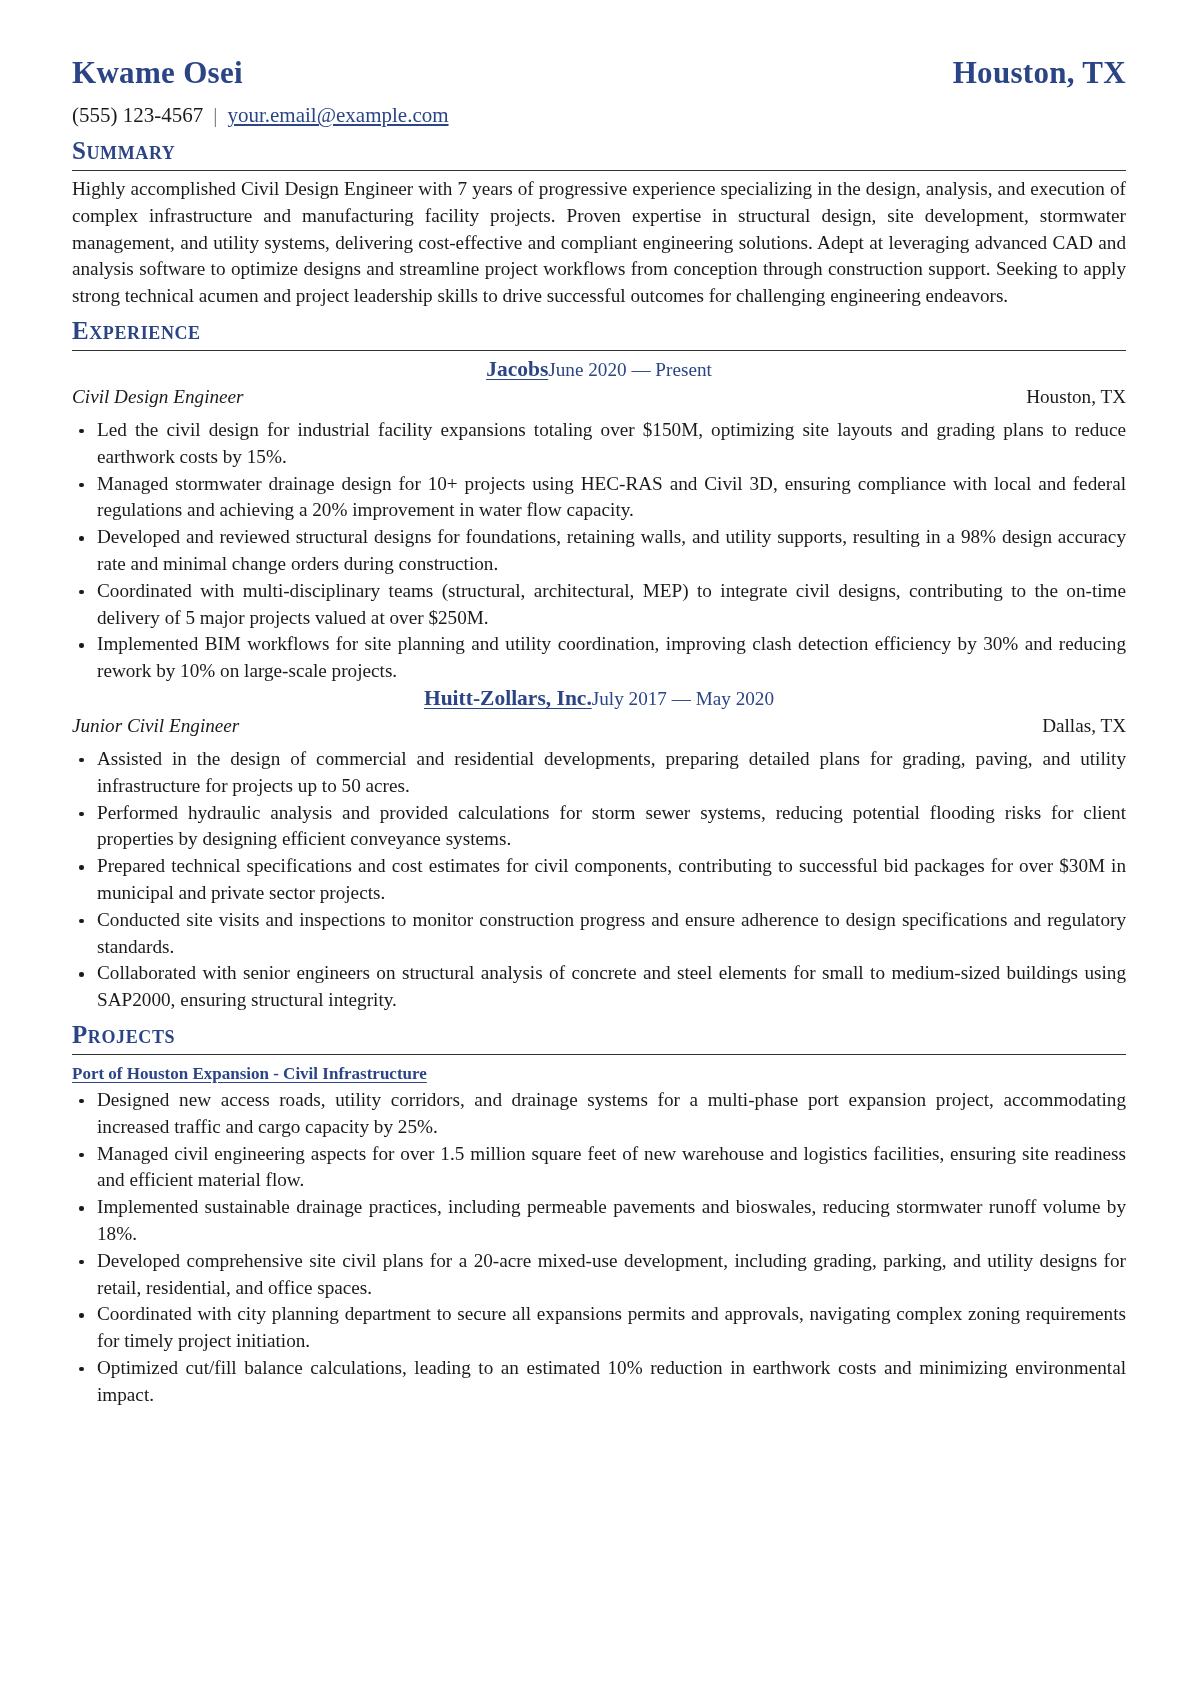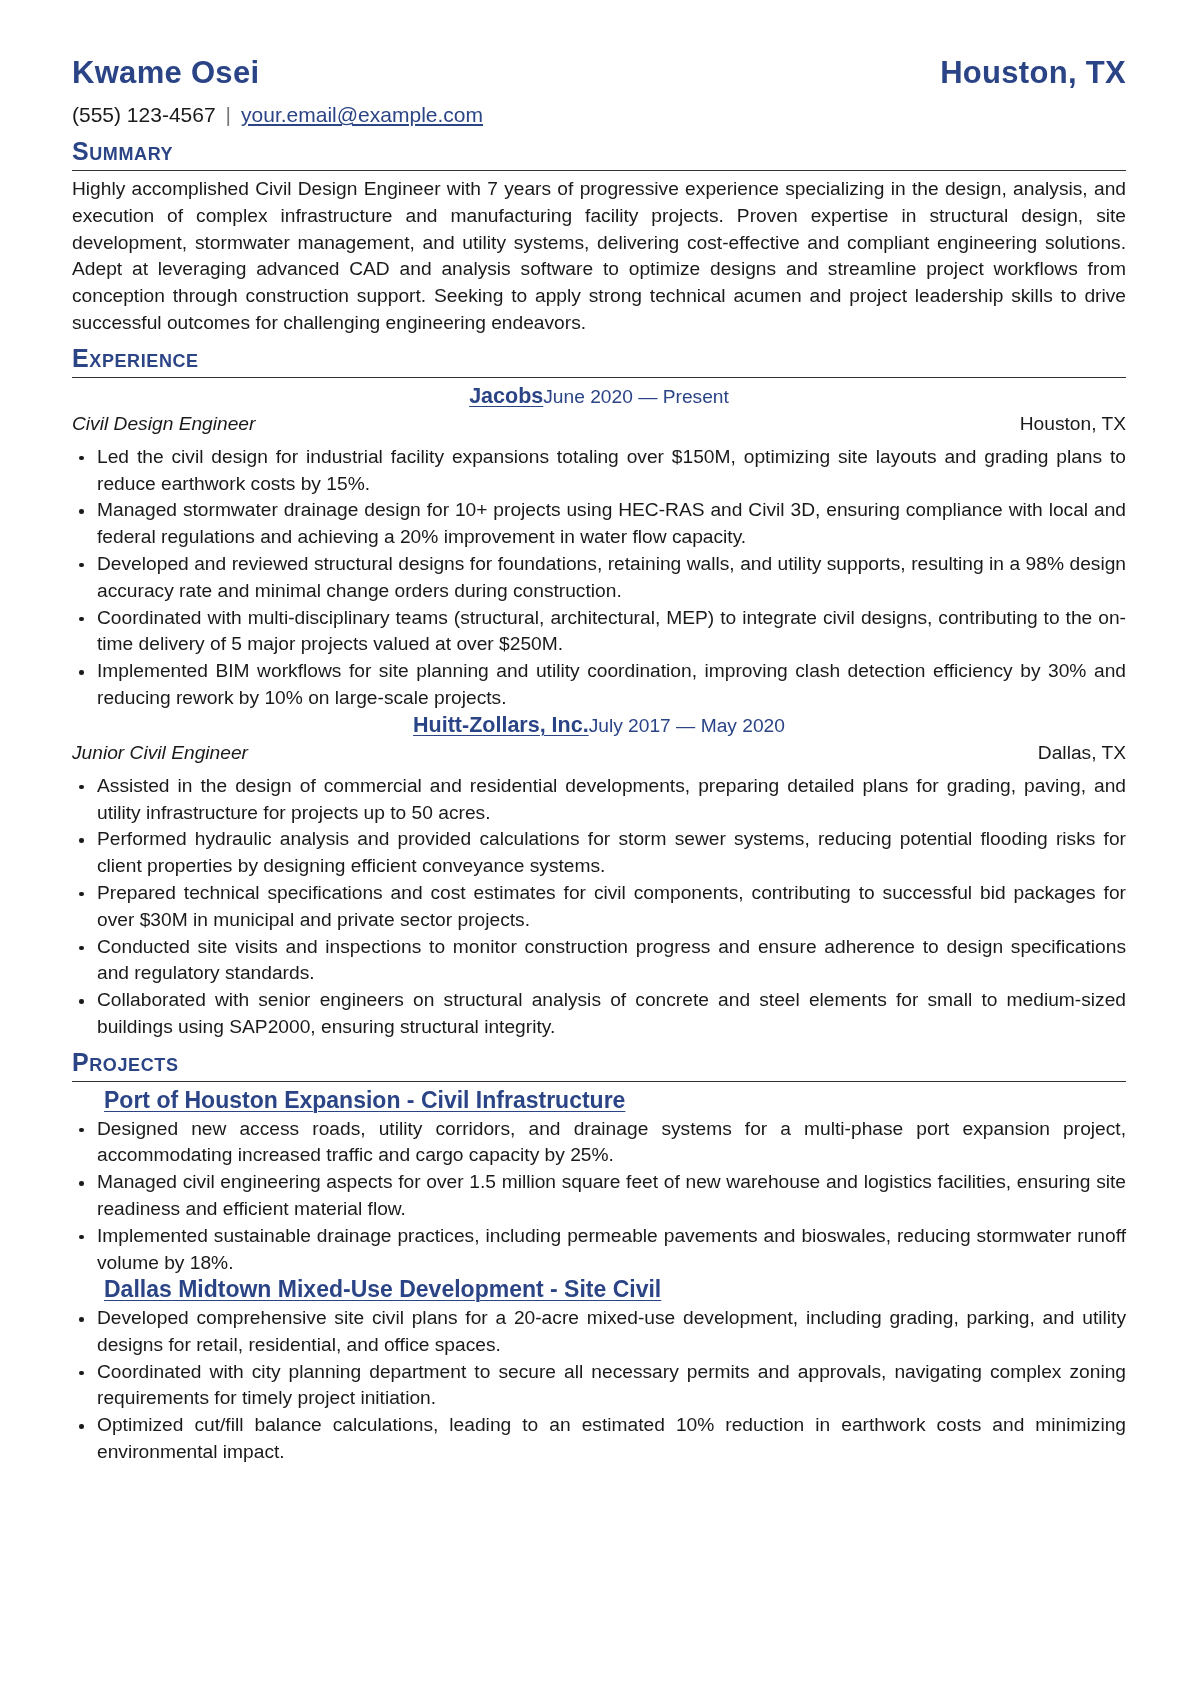--- a/index.html
+++ b/index.html
@@ -3,21 +3,21 @@
   <meta charset="utf-8">
   <style>
     html, body { margin: 0; padding: 0; background: #ffffff; }
     body {
       width: 1190px; height: 1683px; position: relative; overflow: hidden;
       font-family: "DejaVu Serif", "Liberation Serif", serif;
       color: #1a1a1a;
     }
     .page {
       position: absolute; left: 72px; top: 60px; width: 1054px;
-      font-family: Liberation Sans, sans-serif;
+      font-family: Liberation Serif, serif;
       font-size: 19.2px; line-height: 26.8px;
     }
     .accent { color: #2b4486; }
     .header-row { display: flex; justify-content: space-between; align-items: baseline; height: 42px; }
     .name { font-size: 31px; font-weight: bold; letter-spacing: 0.3px; }
     .loc { font-size: 31px; font-weight: bold; letter-spacing: 0.3px; }
     .contact { margin-top: 0px; height: 30px; font-size: 21px; color: #1a1a1a; }
     .contact .sep { color: #777; margin: 0 10px; }
     .contact .email { color: #2b4486; text-decoration: underline; text-decoration-color: #2b4486; }
     .section-title {
@@ -28,21 +28,21 @@
     .entry-head { display: flex; justify-content: center; align-items: baseline; line-height: 26px; }
     .company { font-weight: bold; font-size: 21.5px; text-decoration: underline; text-decoration-thickness: 1.3px; text-underline-offset: 3px; }
     .dates { font-size: 19.2px; }
     .role-row { display: flex; justify-content: space-between; align-items: baseline; line-height: 28px; margin-bottom: 6px; }
     .role { font-style: italic; }
     ul.bullets { margin: 0; padding: 0; list-style: none; }
     ul.bullets li { position: relative; padding-left: 25px; text-align: justify; }
     ul.bullets li::before {
       content: ""; position: absolute; left: 7px; top: 12px; width: 4.5px; height: 4.5px; border-radius: 50%; background: #1a1a1a;
     }
-    .project-title { font-weight: bold; font-size: 23px; text-decoration: underline; text-decoration-thickness: 1.3px; text-underline-offset: 3px; line-height: 26px; margin-left: 32px; }
+    .project-title { font-weight: bold; font-size: 17px; text-decoration: underline; text-decoration-thickness: 1.3px; text-underline-offset: 3px; line-height: 26px; }
   </style>
 </head>
 <body>
 
 <div class="page">
 
   <div class="header-row">
     <span class="name accent">Kwame Osei</span>
     <span class="loc accent">Houston, TX</span>
   </div>
@@ -96,21 +96,20 @@
   <div>
     <a class="project-title accent">Port of Houston Expansion - Civil Infrastructure</a>
     <ul class="bullets">
       <li>Designed new access roads, utility corridors, and drainage systems for a multi-phase port expansion project, accommodating increased traffic and cargo capacity by 25%.</li>
       <li>Managed civil engineering aspects for over 1.5 million square feet of new warehouse and logistics facilities, ensuring site readiness and efficient material flow.</li>
       <li>Implemented sustainable drainage practices, including permeable pavements and bioswales, reducing stormwater runoff volume by 18%.</li>
     </ul>
   </div>
 
   <div>
-    <a class="project-title accent">Dallas Midtown Mixed-Use Development - Site Civil</a>
     <ul class="bullets">
       <li>Developed comprehensive site civil plans for a 20-acre mixed-use development, including grading, parking, and utility designs for retail, residential, and office spaces.</li>
-      <li>Coordinated with city planning department to secure all necessary permits and approvals, navigating complex zoning requirements for timely project initiation.</li>
+      <li>Coordinated with city planning department to secure all expansions permits and approvals, navigating complex zoning requirements for timely project initiation.</li>
       <li>Optimized cut/fill balance calculations, leading to an estimated 10% reduction in earthwork costs and minimizing environmental impact.</li>
     </ul>
   </div>
 
 </div>
 
 </body></html>

